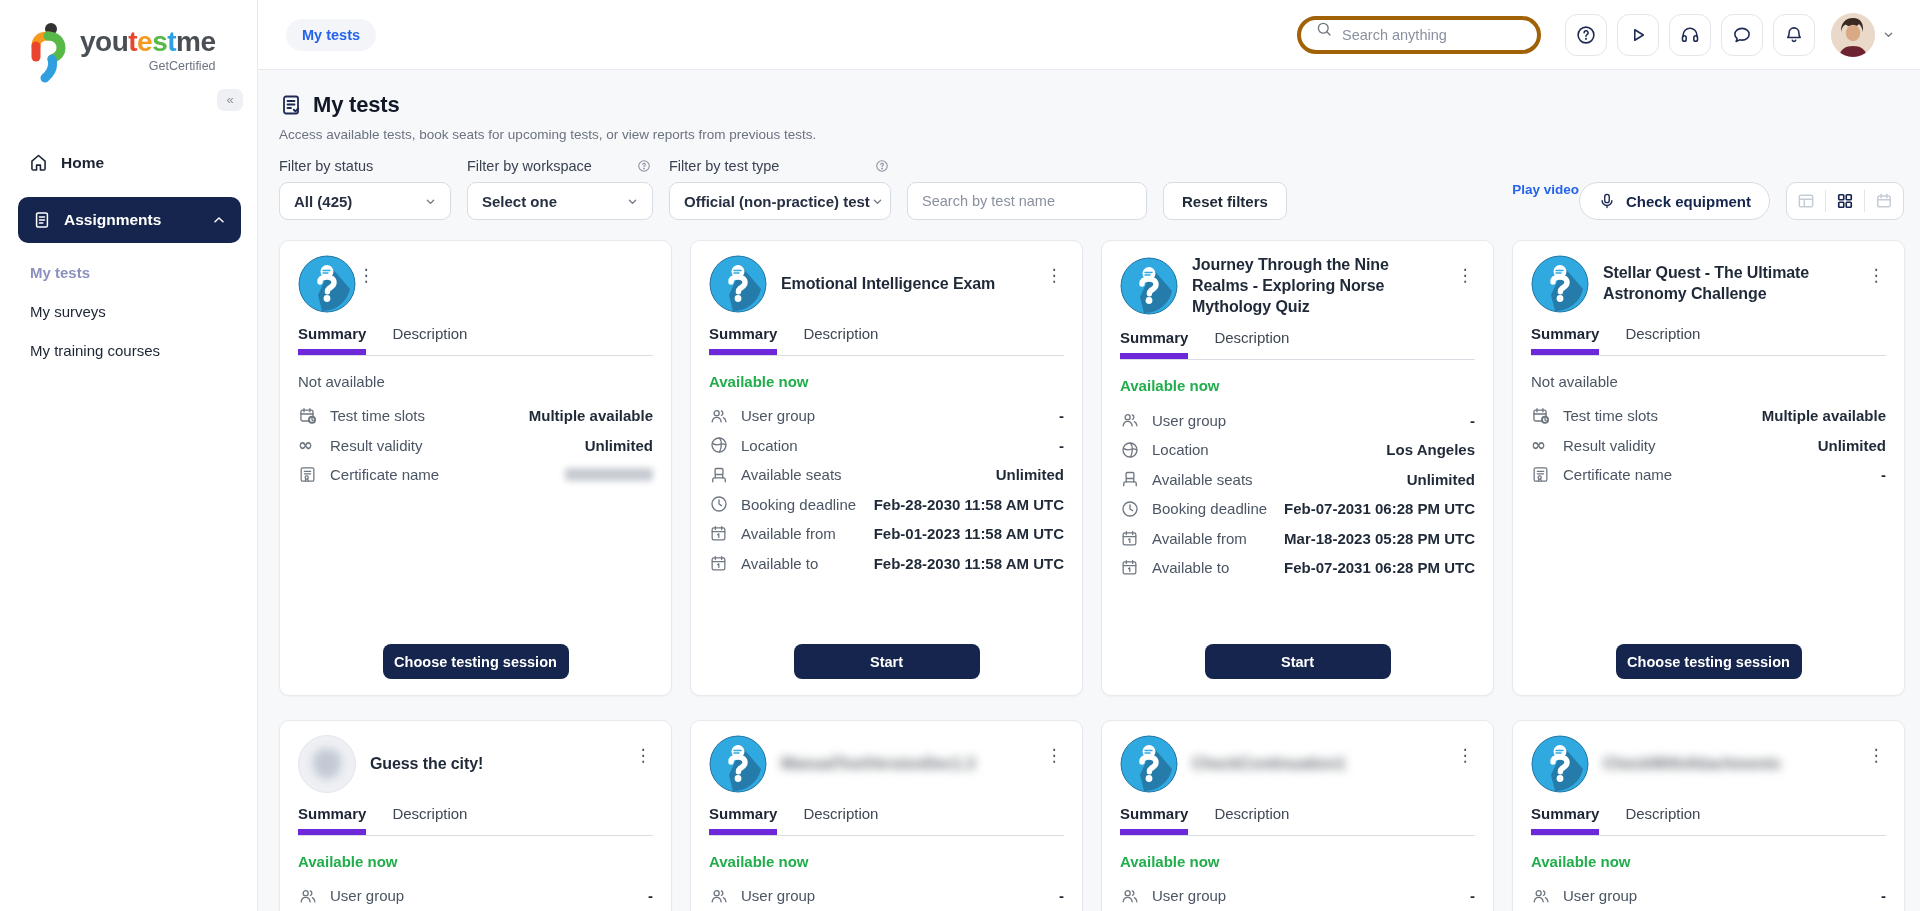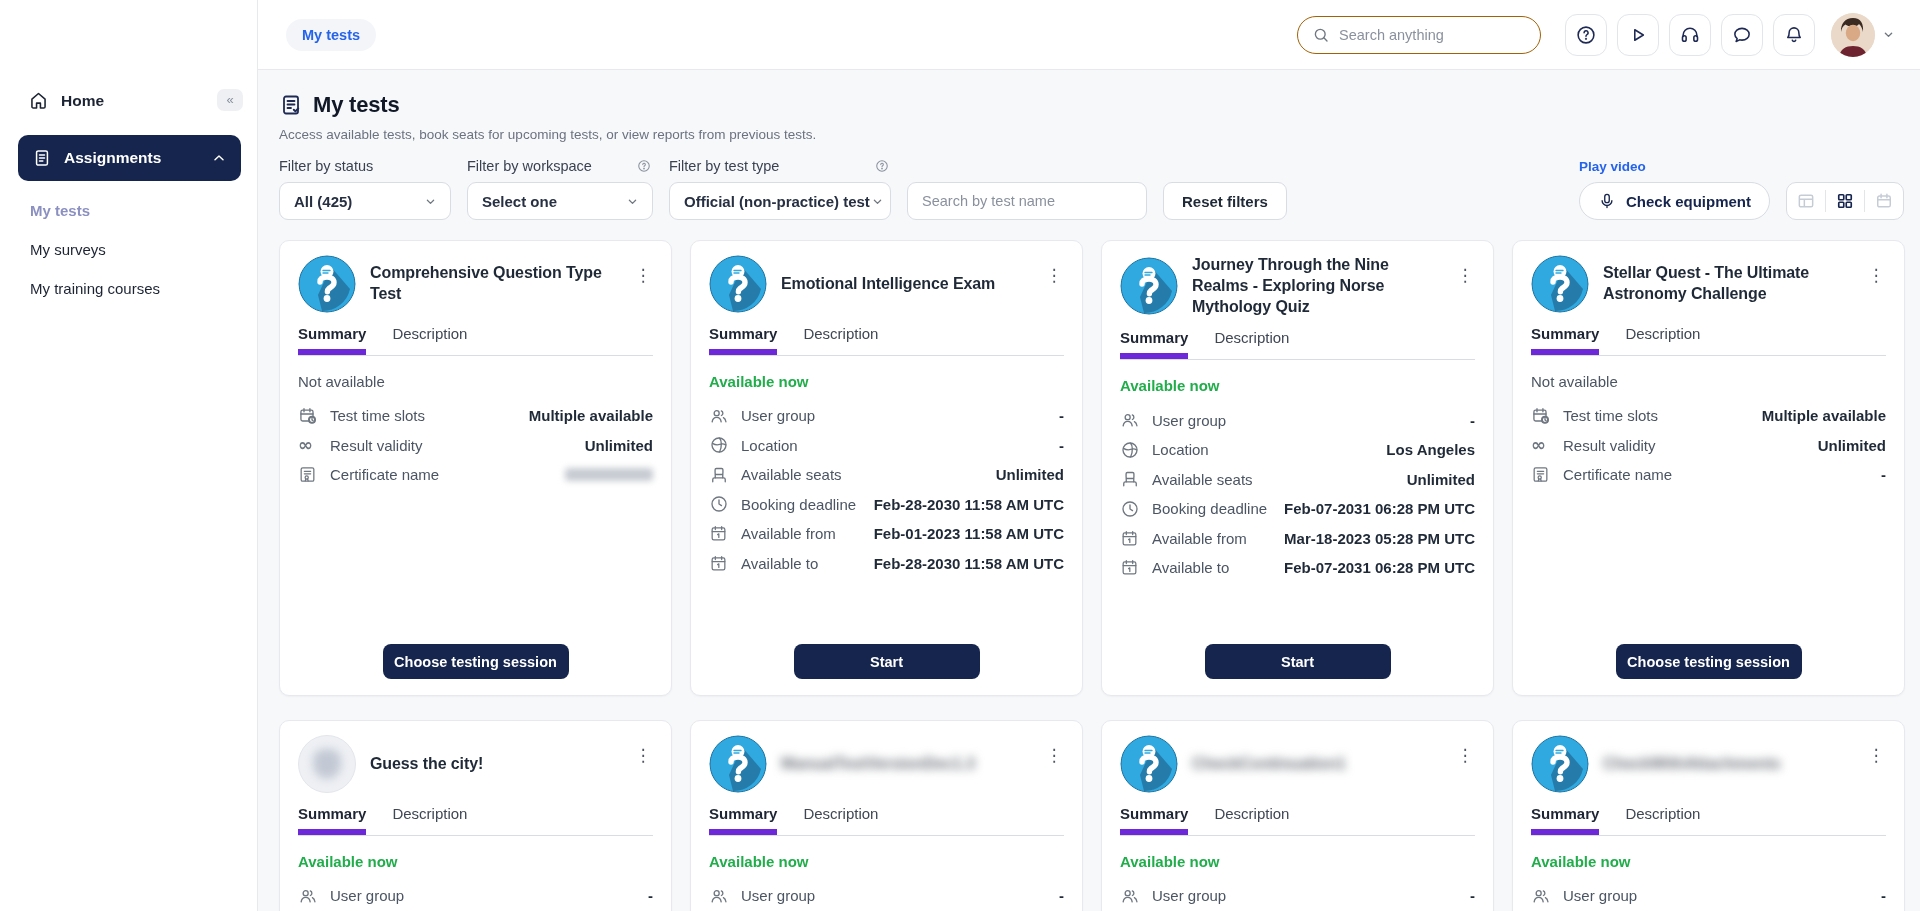--- a/index.html
+++ b/index.html
@@ -21,21 +21,21 @@
   .subnav-item { padding:11px 12px; font-size:15px; font-weight:500; color:#1c2434; cursor:pointer; }
   .subnav-item.active { color:#8b90c1; font-weight:600; }
 
   
   .right-col { flex:1; display:flex; flex-direction:column; height:100%; min-width:0; }
 
   
   .topbar { height:70px; min-height:70px; background:#fff; border-bottom:1px solid #e7e9ee; display:flex; align-items:center; padding:0 24px 0 28px; }
   .crumb { background:#f3f5f9; color:#2563eb; font-size:14.5px; font-weight:600; border-radius:16px; padding:8px 16px; cursor:pointer; }
   .top-right { margin-left:auto; display:flex; align-items:center; gap:10px; }
-  .tb-search { display:flex; align-items:center; gap:9px; width:244px; height:38px; border:1px solid #a16207; border-radius:19px; padding:0 14px; color:#8a919e; margin-right:14px; background:#fff; }
+  .tb-search { display:flex; gap:9px; width:244px; height:38px; border:4px solid #a16207; border-radius:19px; padding:0 14px; color:#8a919e; margin-right:14px; background:#fff; }
   .tb-search input { border:none; outline:none; font-size:14.5px; width:100%; color:#374151; background:transparent; font-family:inherit; }
   .tb-search input::placeholder { color:#8a919e; }
   .icon-btn { width:42px; height:42px; border:1px solid #e2e5ea; background:#fff; border-radius:12px; display:flex; align-items:center; justify-content:center; cursor:pointer; }
   .avatar-wrap { display:flex; align-items:center; gap:6px; margin-left:6px; cursor:pointer; }
   .avatar { width:44px; height:44px; border-radius:50%; overflow:hidden; background:#e9ded2; }
 
   
   .main { flex:1; background:#f7f8fa; overflow:hidden; padding:22px 16px 0 21px; }
   .page-title-row { display:flex; align-items:center; gap:10px; }
   .page-title { font-size:22px; font-weight:800; color:#111827; letter-spacing:-0.2px; }
@@ -43,21 +43,21 @@
 
   .filters-row { display:flex; align-items:flex-end; gap:16px; margin-top:16px; }
   .fgroup { display:flex; flex-direction:column; }
   .flabel { display:flex; align-items:center; font-size:14.5px; color:#3a4252; margin-bottom:8px; padding-right:2px; }
   .flabel .help { margin-left:auto; }
   .fselect { height:38px; background:#fff; border:1px solid #d8dce3; border-radius:9px; display:flex; align-items:center; padding:0 12px 0 14px; font-size:15px; font-weight:600; color:#273043; cursor:pointer; }
   .fselect .chev { margin-left:auto; }
   .ftext { height:38px; background:#fff; border:1px solid #d8dce3; border-radius:9px; padding:0 14px; font-size:14.5px; color:#374151; outline:none; font-family:inherit; }
   .ftext::placeholder { color:#8a919e; }
   .reset-btn { height:38px; background:#fff; border:1px solid #d8dce3; border-radius:9px; padding:0 18px; font-size:15px; font-weight:600; color:#1f2937; cursor:pointer; font-family:inherit; }
-  .right-actions { margin-left:auto; display:flex; flex-direction:column; align-items:flex-start; }
+  .right-actions { margin-left:auto; display:flex; align-items:flex-start; }
   .play-video { color:#2563eb; font-size:13.5px; font-weight:600; margin-bottom:8px; cursor:pointer; }
   .ra-row { display:flex; align-items:flex-start; gap:16px; }
   .check-eq { height:38px; display:flex; align-items:center; gap:10px; background:#fff; border:1px solid #d8dce3; border-radius:19px; padding:0 18px; font-size:15px; font-weight:600; color:#16254e; cursor:pointer; font-family:inherit; }
   .view-toggle { height:38px; display:flex; align-items:center; background:#fff; border:1px solid #d8dce3; border-radius:10px; overflow:hidden; }
   .vt-cell { width:38px; height:38px; display:flex; align-items:center; justify-content:center; cursor:pointer; }
   .vt-sep { width:1px; height:22px; background:#e2e5ea; }
 
   
   .cards-grid { display:grid; grid-template-columns:repeat(4, 393px); grid-auto-rows:456px; gap:24px 18px; margin-top:20px; }
   .card { background:#fff; border:1px solid #e7e9ee; border-radius:10px; padding:14px 18px 16px; display:flex; flex-direction:column; box-shadow:0 1px 2px rgba(16,24,40,.04); }
@@ -81,20 +81,35 @@
   .cvalue { margin-left:auto; font-size:15px; font-weight:700; color:#1f2937; text-align:right; white-space:nowrap; }
   .cvalue.smudge { width:88px; height:13px; background:#c7cbd2; border-radius:3px; filter:blur(3px); }
   .cta { margin-top:auto; align-self:center; width:186px; height:35px; border:none; border-radius:8px; background:#16254e; color:#fff; font-size:14.5px; font-weight:700; cursor:pointer; font-family:inherit; }
 
   svg { display:block; }
 </style>
 </head>
 <body>
 
 <aside class="sidebar">
+  <div class="brand">
+    <span>
+      <svg width="46" height="62" viewBox="0 0 46 62" fill="none">
+        <circle cx="25" cy="7" r="6" fill="#323232"></circle>
+        <path d="M10 24 c0-8 6-10 12-10" stroke="#f59a1f" stroke-width="9" stroke-linecap="round"></path>
+        <path d="M10 24 v11" stroke="#e8442e" stroke-width="9" stroke-linecap="round"></path>
+        <path d="M22 14 c8 0 13 5 13 12 0 6-4 9-9 11" stroke="#57b947" stroke-width="9" stroke-linecap="round"></path>
+        <path d="M26 37 c2 8-1 14-7 19" stroke="#2f9fe0" stroke-width="9" stroke-linecap="round"></path>
+      </svg>
+    </span>
+    <span class="brand-txt">
+      <span class="wordmark"><span style="color: rgb(74, 79, 85);">you</span><span style="color: rgb(232, 68, 46);">t</span><span style="color: rgb(245, 154, 31);">e</span><span style="color: rgb(87, 185, 71);">s</span><span style="color: rgb(47, 159, 224);">t</span><span style="color: rgb(74, 79, 85);">me</span></span>
+      <span class="tagline">GetCertified</span>
+    </span>
+  </div>
   <button class="collapse-btn">«</button>
 
   <nav class="nav">
     <div class="nav-item">
       <span>
         <svg width="21" height="21" viewBox="0 0 24 24" fill="none" stroke="#1c2434" stroke-width="1.8" stroke-linejoin="round">
           <path d="M4.5 10.5 12 4l7.5 6.5V19a1.5 1.5 0 0 1-1.5 1.5h-3.8V15h-4.4v5.5H6A1.5 1.5 0 0 1 4.5 19z"></path>
         </svg>
       </span>
       <span>Home</span>
@@ -308,21 +323,20 @@
       <div class="logo">
               <svg width="58" height="58" viewBox="0 0 58 58">
                 <circle cx="29" cy="29" r="28" fill="#2fa9e0" stroke="#1c72a0" stroke-width="1"></circle>
                 <path d="M33 12 L52 34 A28 28 0 0 1 24 56 L20 40 Z" fill="rgba(20,40,70,.35)"></path>
                 <circle cx="29" cy="16.5" r="6.5" fill="#fff"></circle>
                 <path d="M25 15.5h7M25 18h5" stroke="#2fa9e0" stroke-width="1.4" stroke-linecap="round"></path>
                 <path d="M22 27c0-3.5 3-5 7-5s7 2 7 5.5c0 3.5-3 4.5-5 6-1.3 1-1.6 2-1.6 3.3" fill="none" stroke="#fff" stroke-width="5.4" stroke-linecap="round"></path>
                 <circle cx="29" cy="43.5" r="3.4" fill="#fff"></circle>
               </svg>
             </div>
-      <div class="card-title">Comprehensive Question Type Test</div>
       <div class="kebab">⋮</div>
     </div>
     <div class="tabs">
       <div class="tab active">Summary</div>
       <div class="tab">Description</div>
     </div>
     <div class="status muted">Not available</div>
     <div class="rows">
             <div class="crow">
               <span class="cicon">

